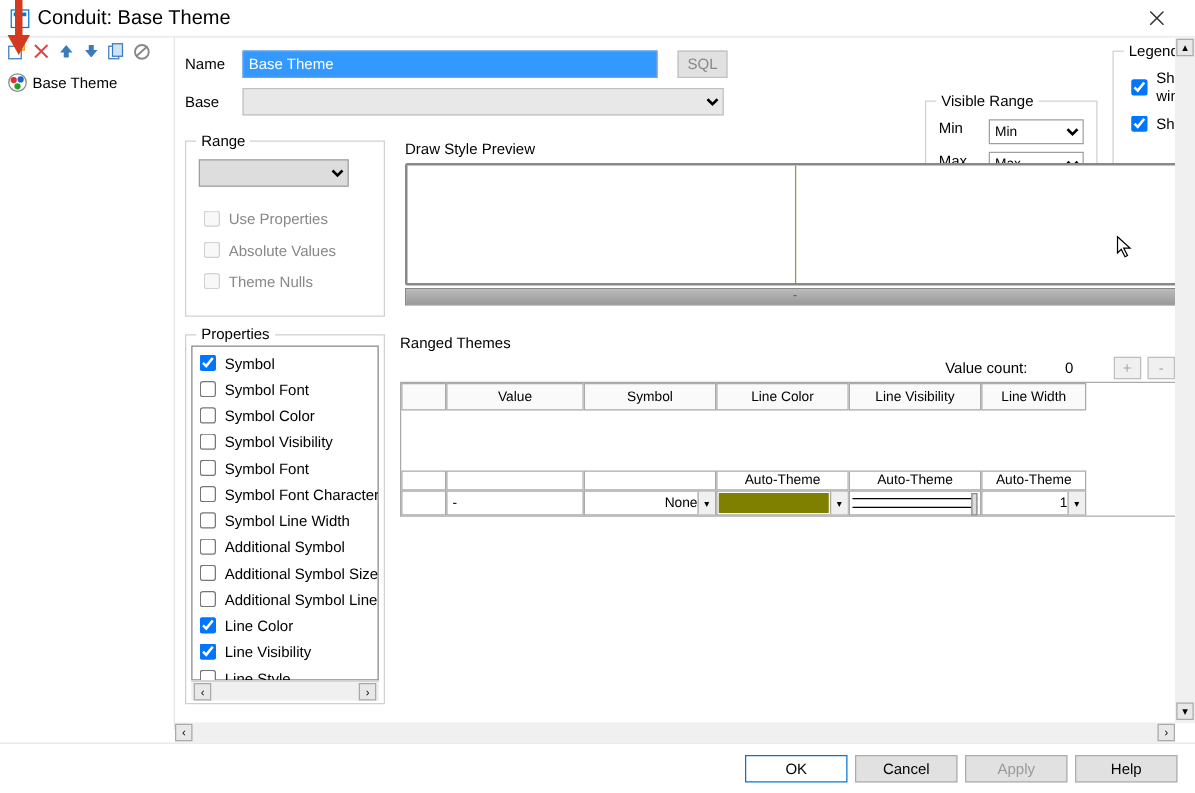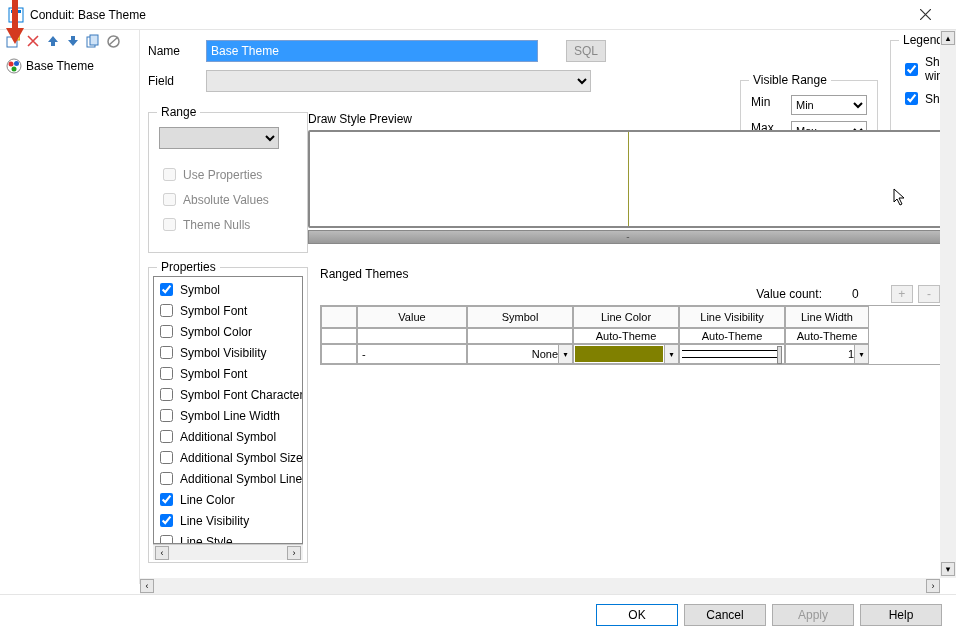--- a/index.html
+++ b/index.html
@@ -1,54 +1,54 @@
 <!DOCTYPE html>
 <html><head>
 <meta charset="utf-8">
 <style>
 * { box-sizing: border-box; font-family: 'Segoe UI', Tahoma, sans-serif; font-size: 12px; }
 body { margin: 0; padding: 0; background: #fff; width: 956px; height: 634px; overflow: hidden; position: relative; }
 
 .titlebar { height: 30px; display: flex; align-items: center; padding: 0 8px; border-bottom: 1px solid #e5e5e5; }
 .titlebar-icon { width: 16px; height: 16px; margin-right: 6px; }
-.titlebar-text { flex: 1; font-size: 12px; }
+.titlebar-text { flex: 1; font-size: 16px; }
 .titlebar-close { width: 45px; height: 28px; display: flex; align-items: center; justify-content: center; cursor: pointer; font-size: 14px; }
 
 .arrow-down { position: absolute; top: 0; left: 6px; z-index: 10; }
 
 .main-layout { display: flex; height: 554px; }
 .sidebar { width: 140px; border-right: 1px solid #e5e5e5; display: flex; flex-direction: column; }
 .toolbar { height: 22px; display: flex; align-items: center; padding: 2px 4px; gap: 2px; }
 .tool-btn { width: 18px; height: 18px; display: flex; align-items: center; justify-content: center; cursor: pointer; }
 
 .tree { flex: 1; padding: 4px; }
 .tree-item { display: flex; align-items: center; gap: 4px; padding: 2px; cursor: pointer; }
 .tree-icon { width: 16px; height: 16px; }
 
 .content { flex: 1; overflow: auto; padding: 10px 8px 0 8px; position: relative; }
 
-.form-row { display: flex; align-items: center; gap: 16px; margin-bottom: 8px; }
+.form-row { display: flex; align-items: center; gap: 4px; margin-bottom: 8px; }
 .form-label { width: 42px; }
 .name-input { width: 332px; height: 22px; border: 1px solid #7a9fd4; padding: 2px 4px; background: #3399ff; color: #fff; }
 .name-input-wrap { position: relative; }
 .field-select { width: 385px; height: 22px; border: 1px solid #c0c0c0; background: #e8e8e8; }
 .sql-btn { width: 40px; height: 22px; border: 1px solid #c0c0c0; background: #e1e1e1; color: #888; margin-left: 12px; }
 
 .top-groups { display: flex; gap: 12px; position: absolute; top: 10px; left: 600px; }
 .grp { border: 1px solid #d0d0d0; padding: 8px 10px 12px 10px; position: relative; }
 .grp-title { position: absolute; top: -8px; left: 8px; background: #fff; padding: 0 4px; font-size: 12px; }
 .visible-range { width: 138px; margin-top: 40px; }
 .vr-row { display: flex; align-items: flex-start; gap: 12px; margin-top: 6px; }
 .vr-row label { width: 28px; }
 .vr-select { width: 76px; height: 20px; border: 1px solid #a0a0a0; background: #fff; font-size: 11px; }
 .legend-control { width: 184px; }
 .chk-row { display: flex; align-items: center; gap: 4px; margin-top: 6px; }
 .chk { width: 13px; height: 13px; }
 
-.mid-section { display: flex; gap: 0; margin-top: 20px; }
+.mid-section { display: flex; gap: 16px; margin-top: 20px; }
 .range-grp { width: 160px; border: 1px solid #d0d0d0; padding: 8px 10px 12px 10px; position: relative; }
 .range-select { width: 120px; height: 22px; border: 1px solid #a0a0a0; background: #ddd; margin-bottom: 10px; }
 .range-chk { display: flex; align-items: center; gap: 4px; margin: 6px 0; color: #888; }
 
 .draw-preview-wrap { flex: 1; }
 .draw-preview-label { margin-bottom: 4px; }
 .draw-preview { border: 2px solid #888; border-radius: 2px; height: 98px; background: #fff; position: relative; display: flex; }
 .draw-preview-left { flex: 1; border-right: 1px solid #999933; }
 .draw-preview-right { flex: 1; }
 .draw-footer { height: 14px; background: linear-gradient(#bbb, #999); border: 1px solid #888; margin-top: 2px; text-align: center; color: #555; font-size: 10px; }
@@ -70,21 +70,21 @@
 
 .rt-table { border: 1px solid #aaa; }
 .rt-header-row { display: flex; }
 .rt-hcell { border: 1px solid #aaa; padding: 4px 2px; text-align: center; background: #fafafa; font-size: 11px; }
 .rt-corner { width: 36px; }
 .rt-col-value { width: 110px; }
 .rt-col-symbol { width: 106px; }
 .rt-col-lc { width: 106px; }
 .rt-col-lv { width: 106px; }
 .rt-col-lw { width: 84px; }
-.rt-sub-row { display: flex; }
+.rt-sub-row { display: flex; margin-top: 48px; }
 .rt-sub-cell { border: 1px solid #aaa; padding: 1px 2px; text-align: center; font-size: 11px; background: #fff; }
 .rt-data-row { display: flex; }
 .rt-dcell { border: 1px solid #aaa; padding: 0; height: 20px; display: flex; align-items: center; position: relative; }
 .rt-dcell-inner { flex: 1; text-align: right; font-size: 11px; }
 .dd-btn { width: 14px; height: 18px; border-left: 1px solid #aaa; background: #f0f0f0; display: flex; align-items: center; justify-content: center; font-size: 8px; }
 .line-color-swatch { flex: 1; height: 16px; background: #808000; margin: 1px; }
 .line-vis-preview { flex:1; height:8px; border-top:1px solid #000; border-bottom:1px solid #000; margin:0 2px; position:relative; }
 .line-vis-handle { position:absolute; right:0; top:-5px; width:5px; height:18px; background:#ddd; border:1px solid #888; }
 
 .button-bar { position: absolute; bottom: 0; left: 0; right: 0; height: 40px; border-top: 1px solid #e5e5e5; display: flex; align-items: center; justify-content: flex-end; gap: 6px; padding: 0 14px; background: #fff; }
@@ -170,21 +170,21 @@
   </div>
 
   <div class="content">
 
     <div class="form-row">
       <span class="form-label">Name</span>
       <span class="name-input-wrap"><input class="name-input" value="Base Theme" style=""></span>
       <button class="sql-btn">SQL</button>
     </div>
     <div class="form-row">
-      <span class="form-label">Field</span>
+      <span class="form-label">Base</span>
       <select class="field-select"></select>
     </div>
 
     <div class="top-groups">
       <div class="grp visible-range">
         <span class="grp-title">Visible Range</span>
         <div class="vr-row">
           <label>Min</label>
           <select class="vr-select"><option>Min</option></select>
         </div>

